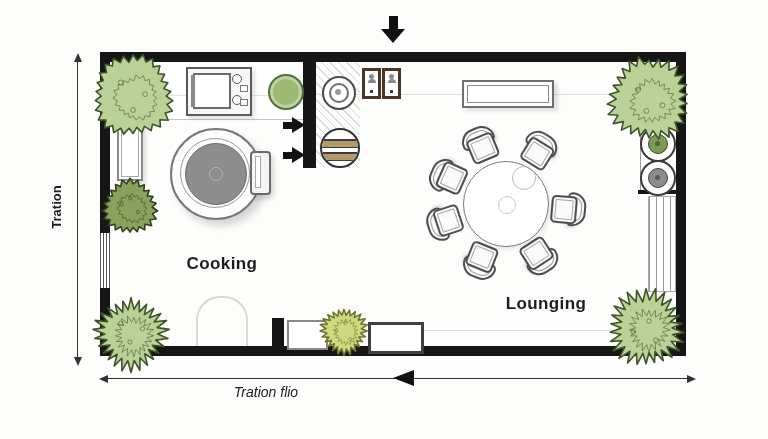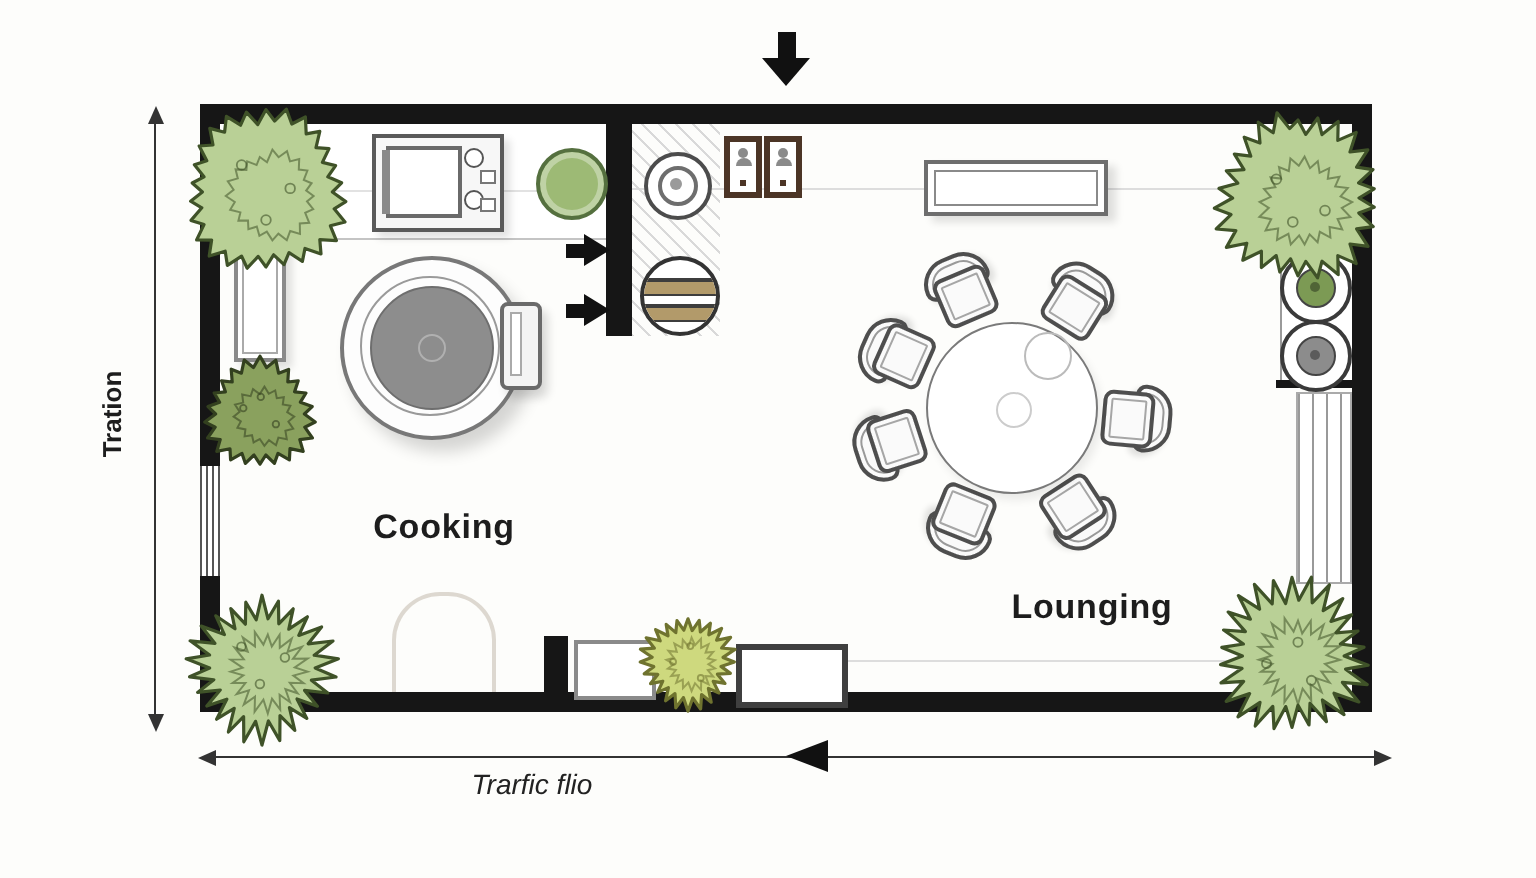--- a/index.html
+++ b/index.html
@@ -300,15 +300,15 @@
 
   <div class="dimline" style="left:77px;top:59px;width:1px;height:300px;"></div>
   <div class="tri tri-up" style="left:73.5px;top:53px;"></div>
   <div class="tri tri-down" style="left:73.5px;top:357px;"></div>
   <div class="vdim-label" style="left:56px;top:207px;">Tration</div>
 
   <div class="dimline" style="left:103px;top:378px;width:584px;height:1px;"></div>
   <div class="tri tri-left" style="left:99px;top:374.5px;"></div>
   <div class="tri tri-right" style="left:687px;top:374.5px;"></div>
   <div class="big-left" style="left:393px;top:370px;"></div>
-  <div class="hdim-label" style="left:266px;top:392px;">Trarfic flio</div>
+  <div class="hdim-label" style="left:266px;top:392px;">Tration flio</div>
 
 </div>
 
 </body></html>

